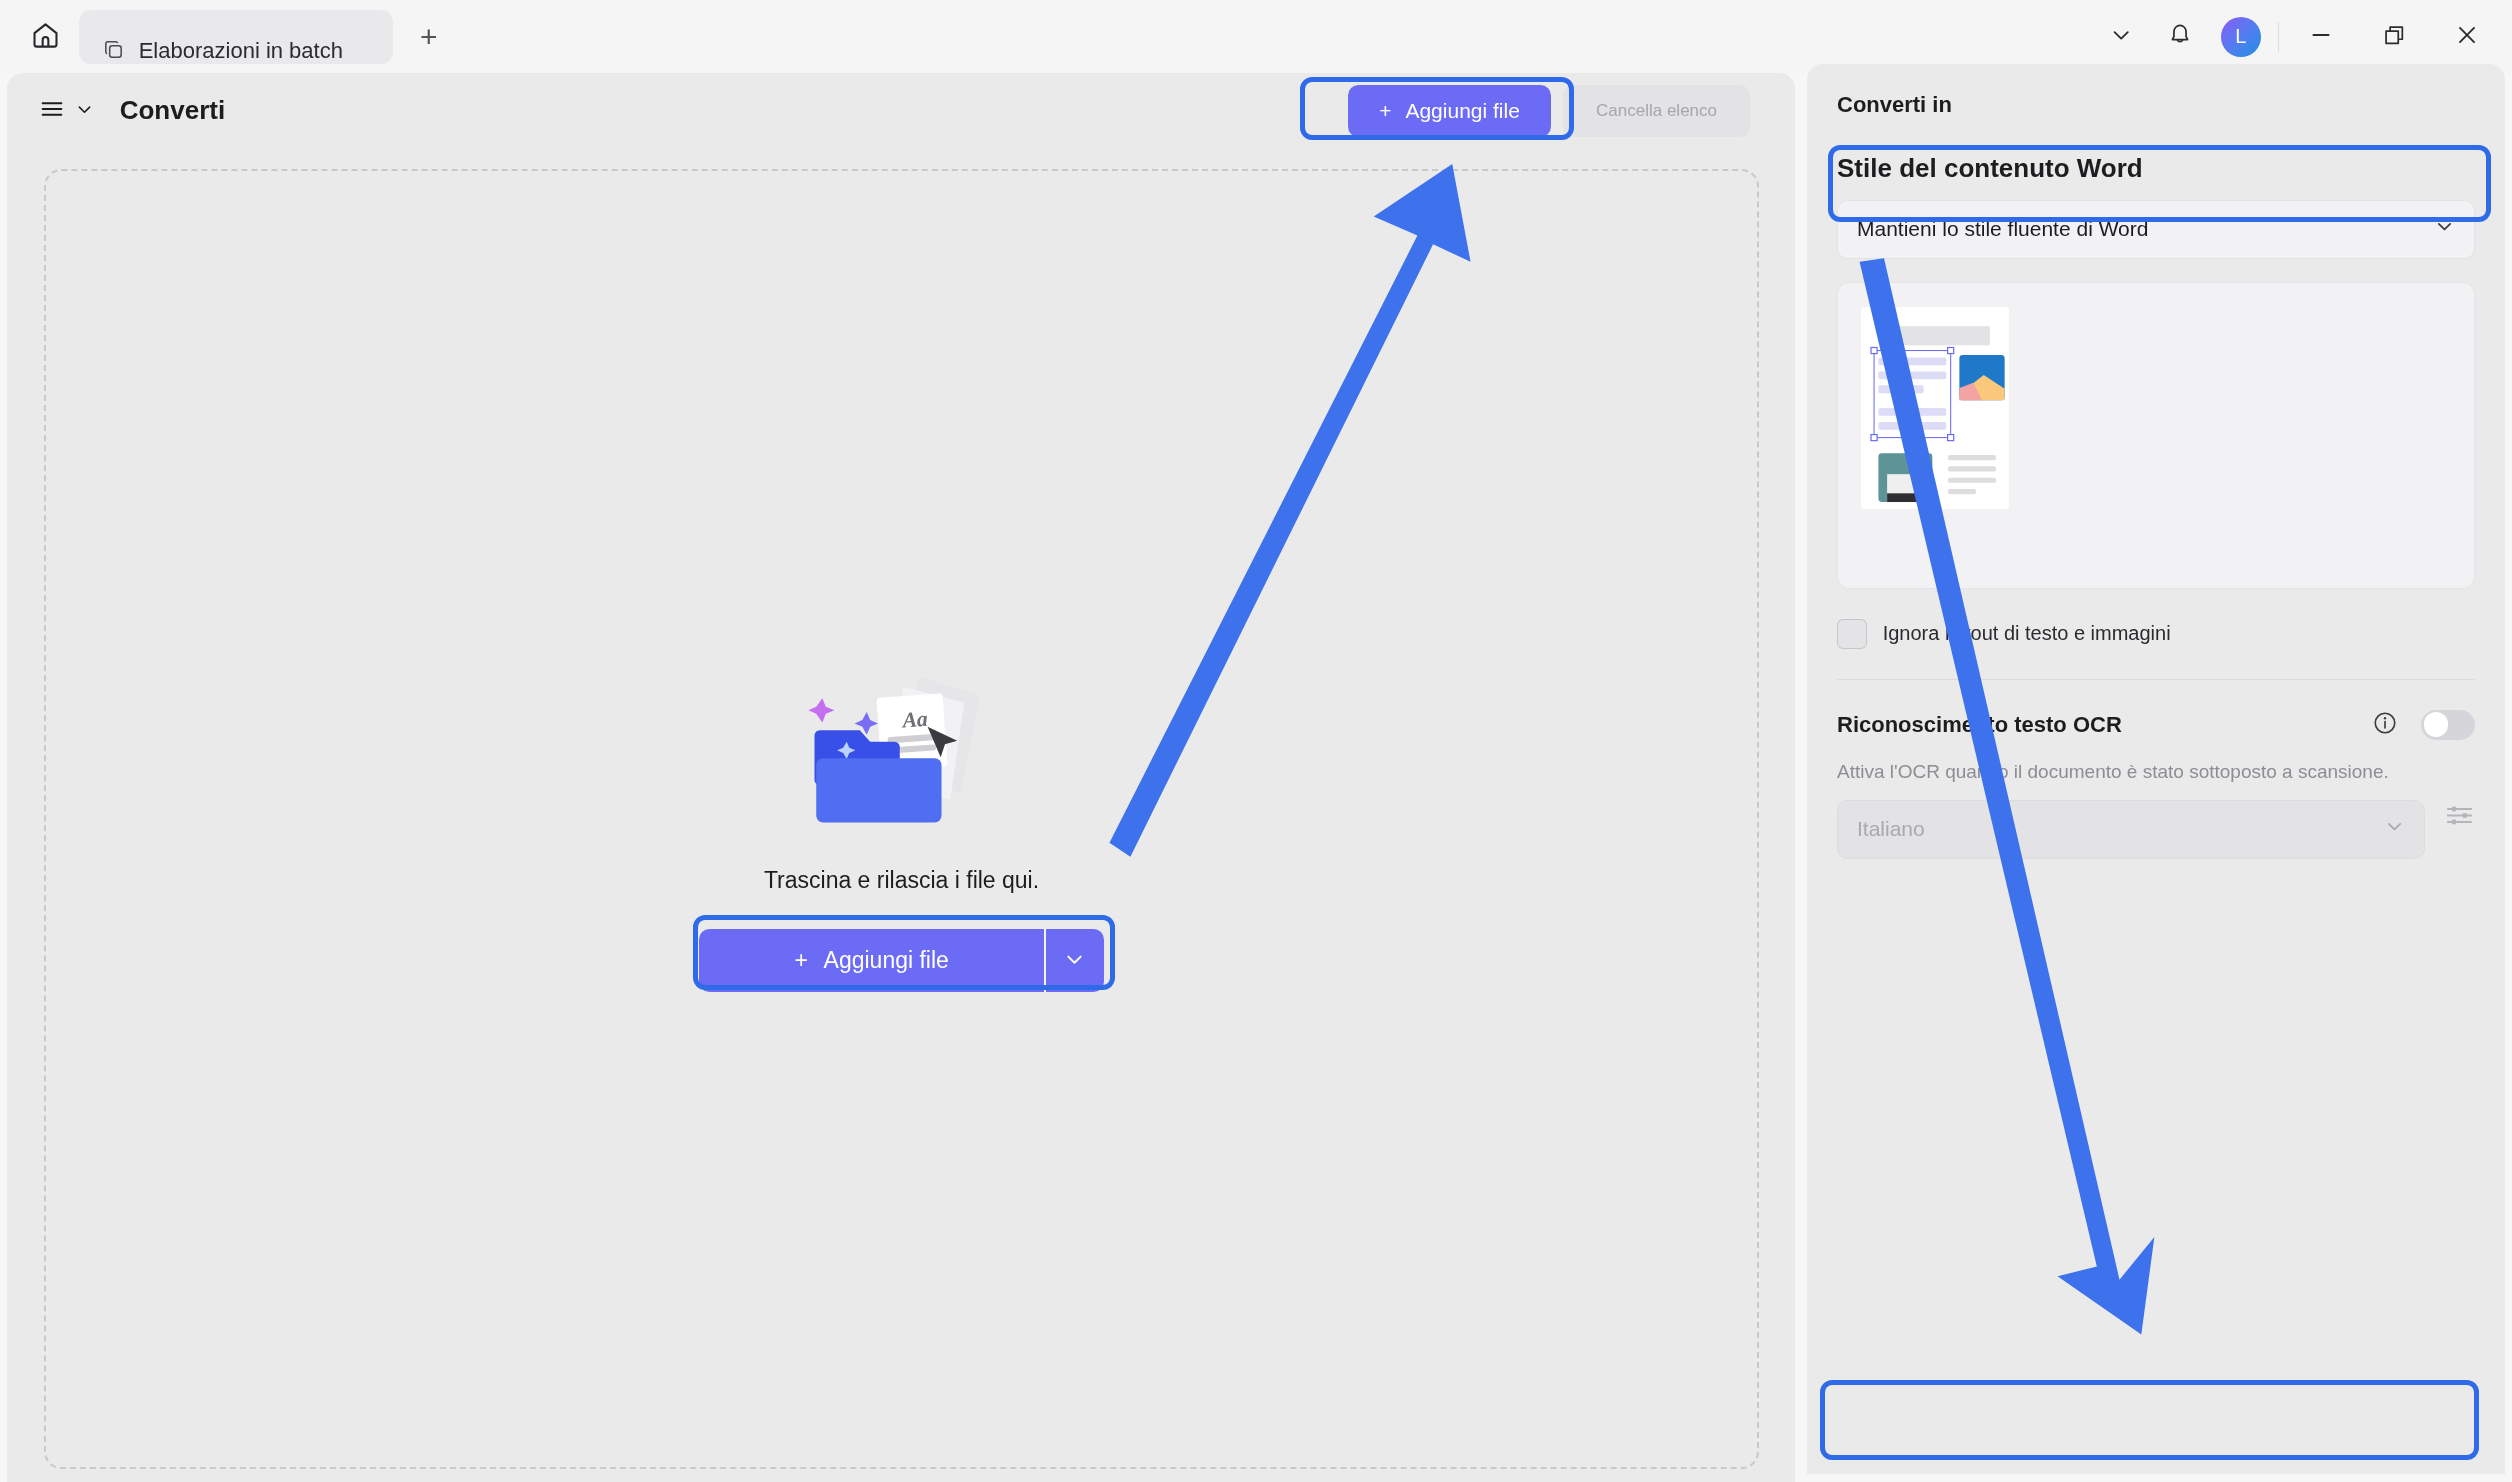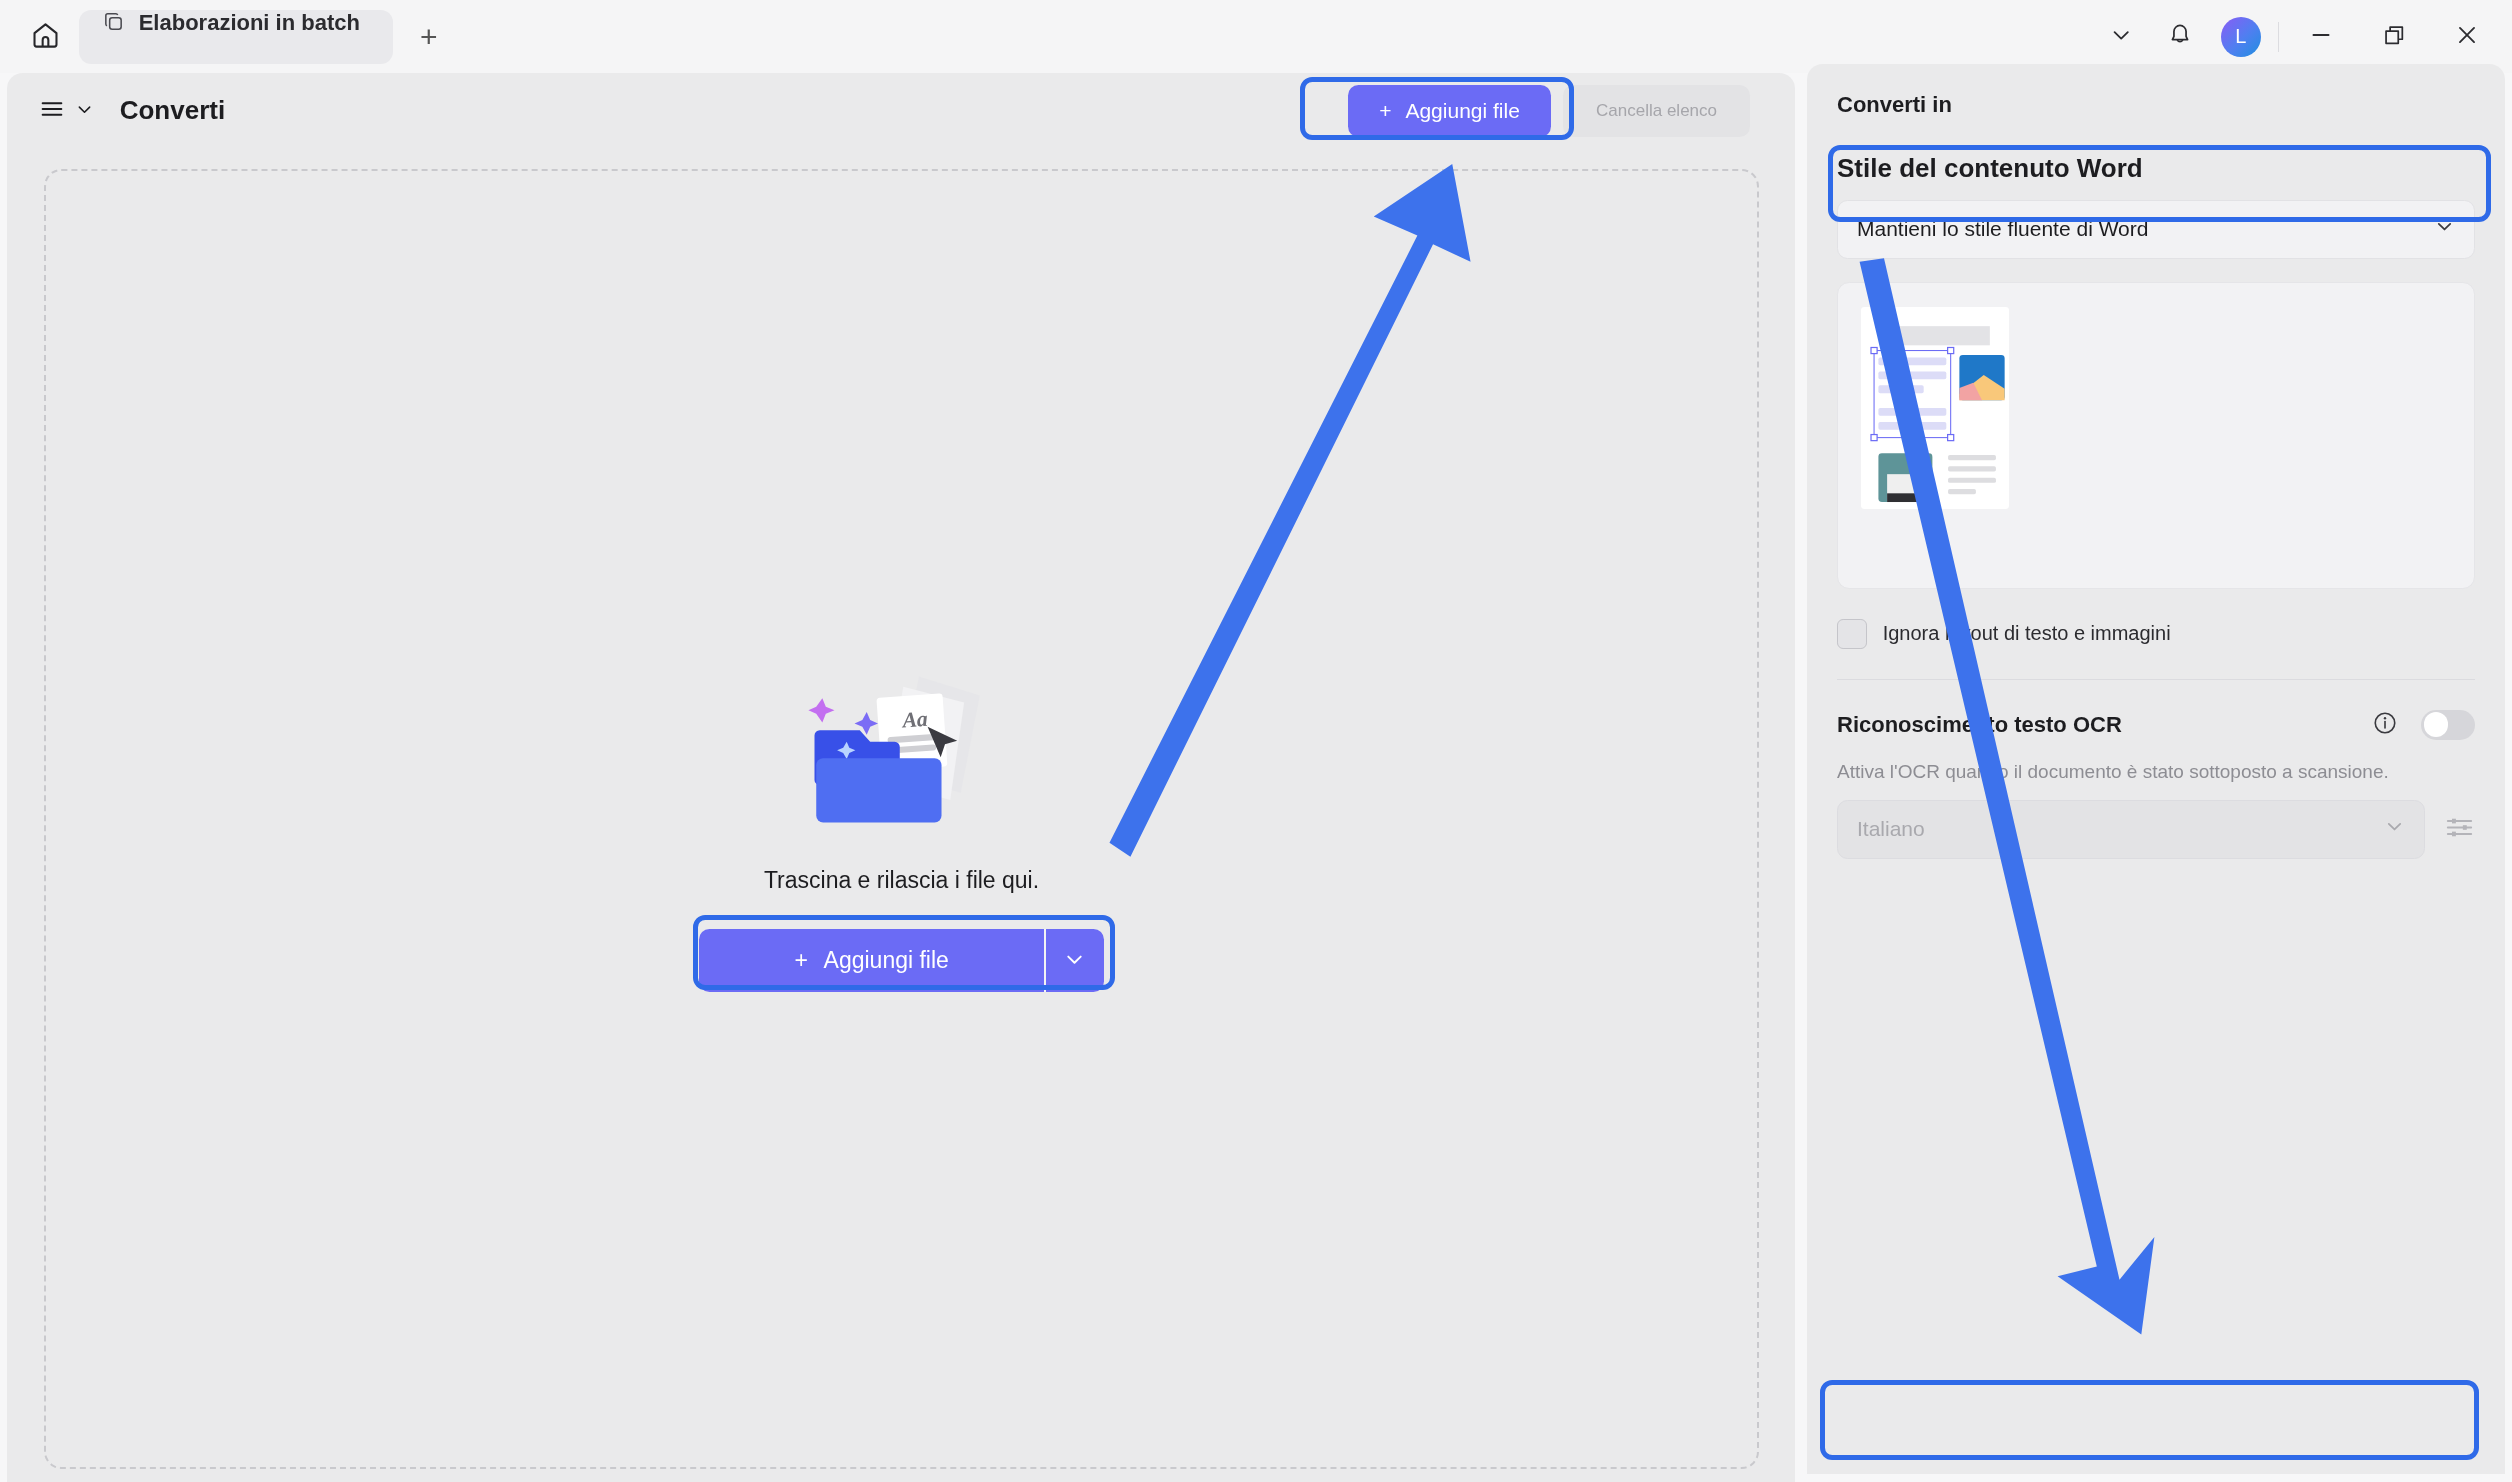--- a/index.html
+++ b/index.html
@@ -18,22 +18,22 @@
     display: flex; align-items: center;
   }
   .home-btn {
     width: 49px; height: 49px; margin-left: 21px;
     display: flex; align-items: center; justify-content: center;
     border-radius: 8.7px; cursor: pointer;
   }
   .tab {
     margin-left: 8.7px; height: 54px; min-width: 314px;
     background: #e9e9ec; border-radius: 12.2px;
-    display: flex; align-items: flex-start; gap: 14px;
-    padding: 0 26px 0 23px; cursor: pointer; font-weight: bold;
+    display: flex; align-items: flex-end; gap: 14px;
+    padding: 0 26px 0 23px; cursor: pointer;
   }
   .tab-label { font-size: 22px; color: #2b2b2f; white-space: nowrap; }
   .newtab {
     margin-left: 14px; width: 44px; height: 44px;
     display: flex; align-items: center; justify-content: center;
     color: #555; font-size: 30px; font-weight: 300; cursor: pointer;
     border-radius: 7px;
   }
   .tb-right {
     margin-left: auto; display: flex; align-items: center; gap: 0;
@@ -143,21 +143,21 @@
 
   .ocr-row { margin-top: 30px; display: flex; align-items: center; }
   .ocr-title { font-size: 22px; font-weight: bold; color: #1d1d20; }
   .ocr-right { margin-left: auto; display: flex; align-items: center; gap: 23px; }
   .toggle {
     width: 54px; height: 30px; border-radius: 15px; background: #d6d6da;
     display: flex; align-items: center; padding: 2.6px; cursor: pointer;
   }
   .toggle .knob { width: 24.4px; height: 24.4px; border-radius: 50%; background: #fff; }
   .ocr-desc { margin-top: 21px; font-size: 19px; color: #8d8d93; }
-  .ocr-lang-row { margin-top: 17.4px; display: flex; align-items: center; gap: 19px; }
+  .ocr-lang-row { margin-top: 17.4px; display: flex; gap: 19px; }
   .ocr-lang-row .select { margin-top: 0; flex: 1; }
 
   .apply-btn {
     position: absolute; left: 30px; bottom: 52px; width: 639px; height: 63px;
     background: #d6d6ea; color: #9a9aa6; border: none; border-radius: 10.5px;
     font-size: 21px; cursor: not-allowed; font-family: "Liberation Sans", sans-serif;
   }
 
   
   .hl {

